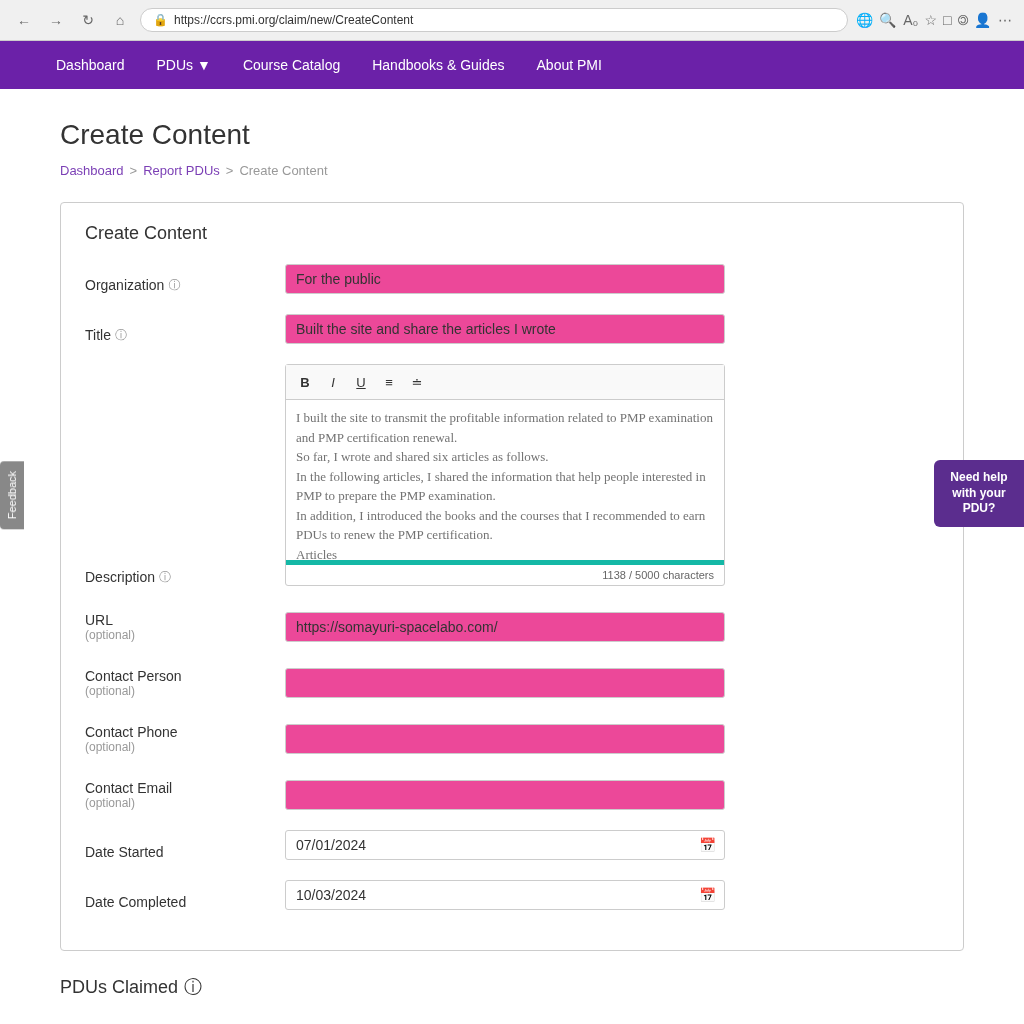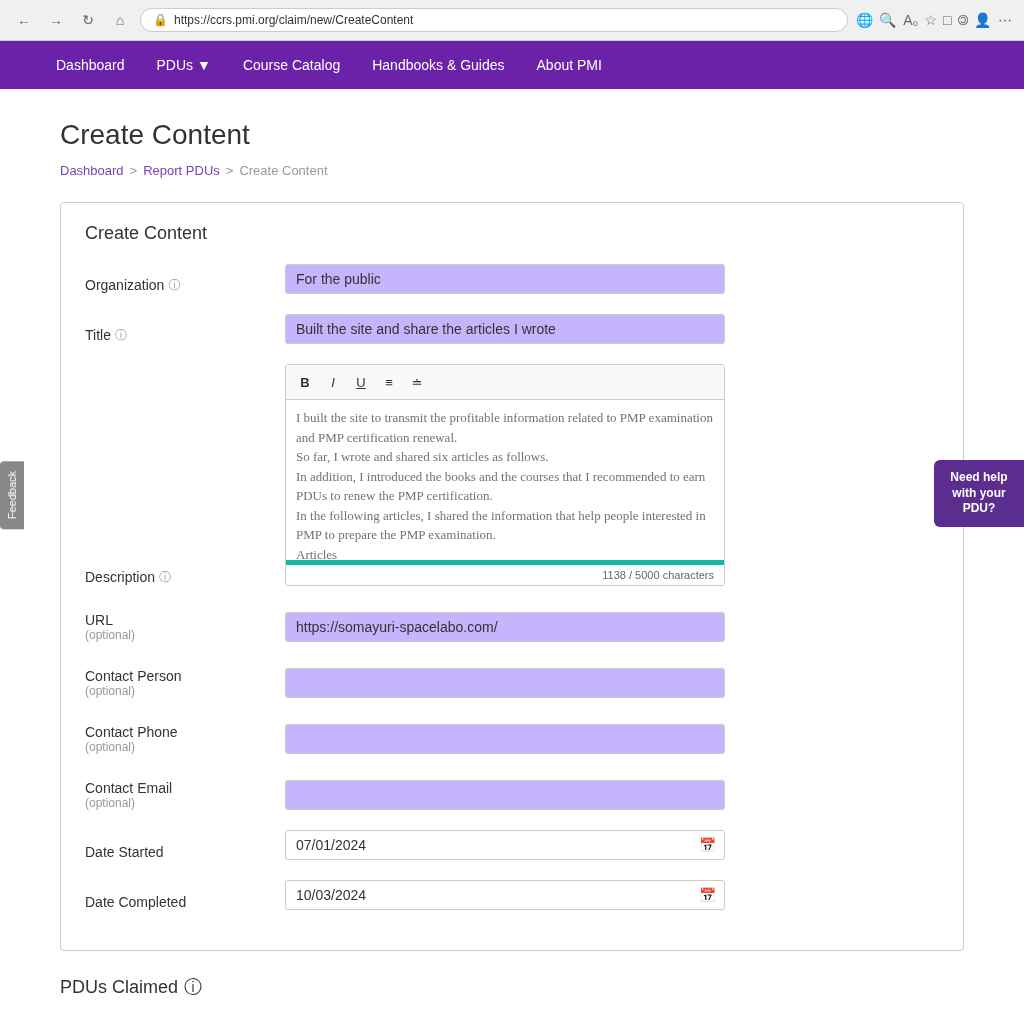--- a/index.html
+++ b/index.html
@@ -106,21 +106,21 @@
       cursor: help;
     }
 
     .form-control {
       flex: 1;
       border: 1px solid #ccc;
       border-radius: 3px;
       padding: 6px 10px;
       font-size: 14px;
       color: #333;
-      background: #c4b5fd;
+      background: #ec4899;
       max-width: 440px;
       width: 100%;
     }
 
     .error-message {
       color: #cc0000;
       font-size: 12px;
       margin-top: 4px;
     }
 
@@ -326,22 +326,22 @@
         <div class="editor-toolbar">
           <button class="toolbar-btn bold">B</button>
           <button class="toolbar-btn italic">I</button>
           <button class="toolbar-btn underline">U</button>
           <button class="toolbar-btn">≡</button>
           <button class="toolbar-btn">≐</button>
         </div>
         <div class="editor-content" contenteditable="true" style="">
           <p>I built the site to transmit the profitable information related to PMP examination and PMP certification renewal.</p>
           <p>So far, I wrote and shared six articles as follows.</p>
+          <p>In the following articles, I shared the information that help people interested in PMP to prepare the PMP examination.</p>
           <p>In addition, I introduced the books and the courses that I recommended to earn PDUs to renew the PMP certification.</p>
-          <p>In the following articles, I shared the information that help people interested in PMP to prepare the PMP examination.</p>
           <p>Articles</p>
 
         </div>
         <div class="editor-footer">
           <span>1138</span> / <span>5000</span> <span>characters</span>
         </div>
       </div>
     </div>
 
     <div class="form-row">

